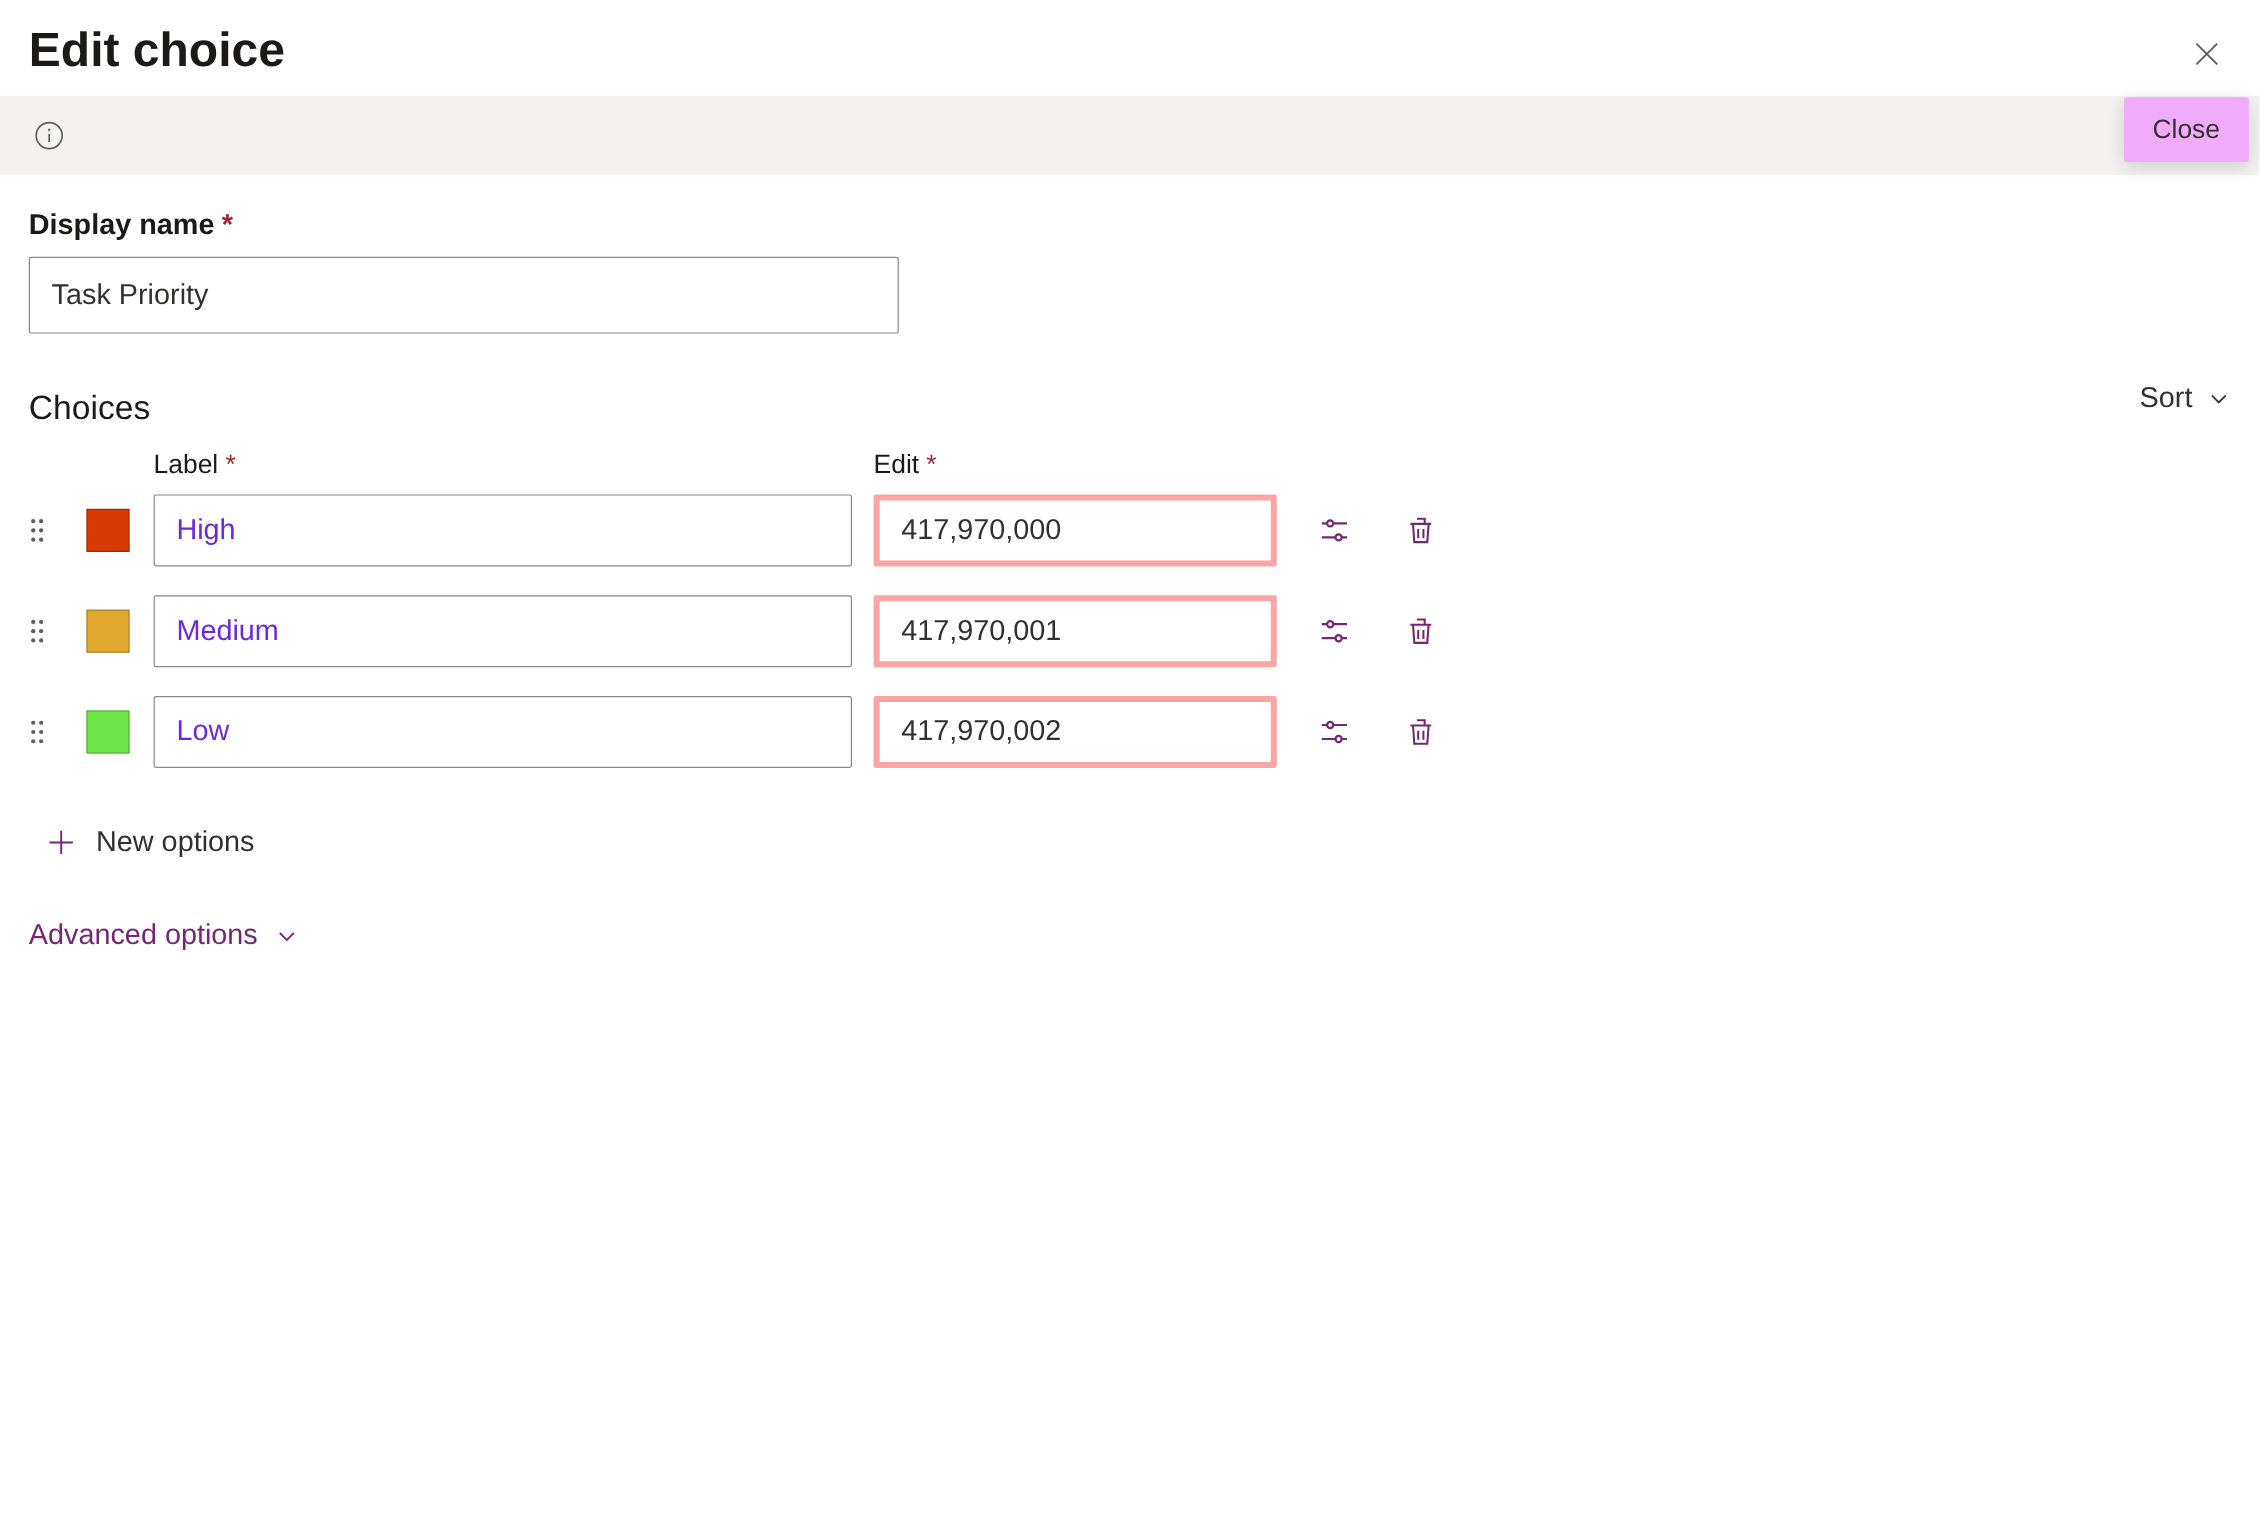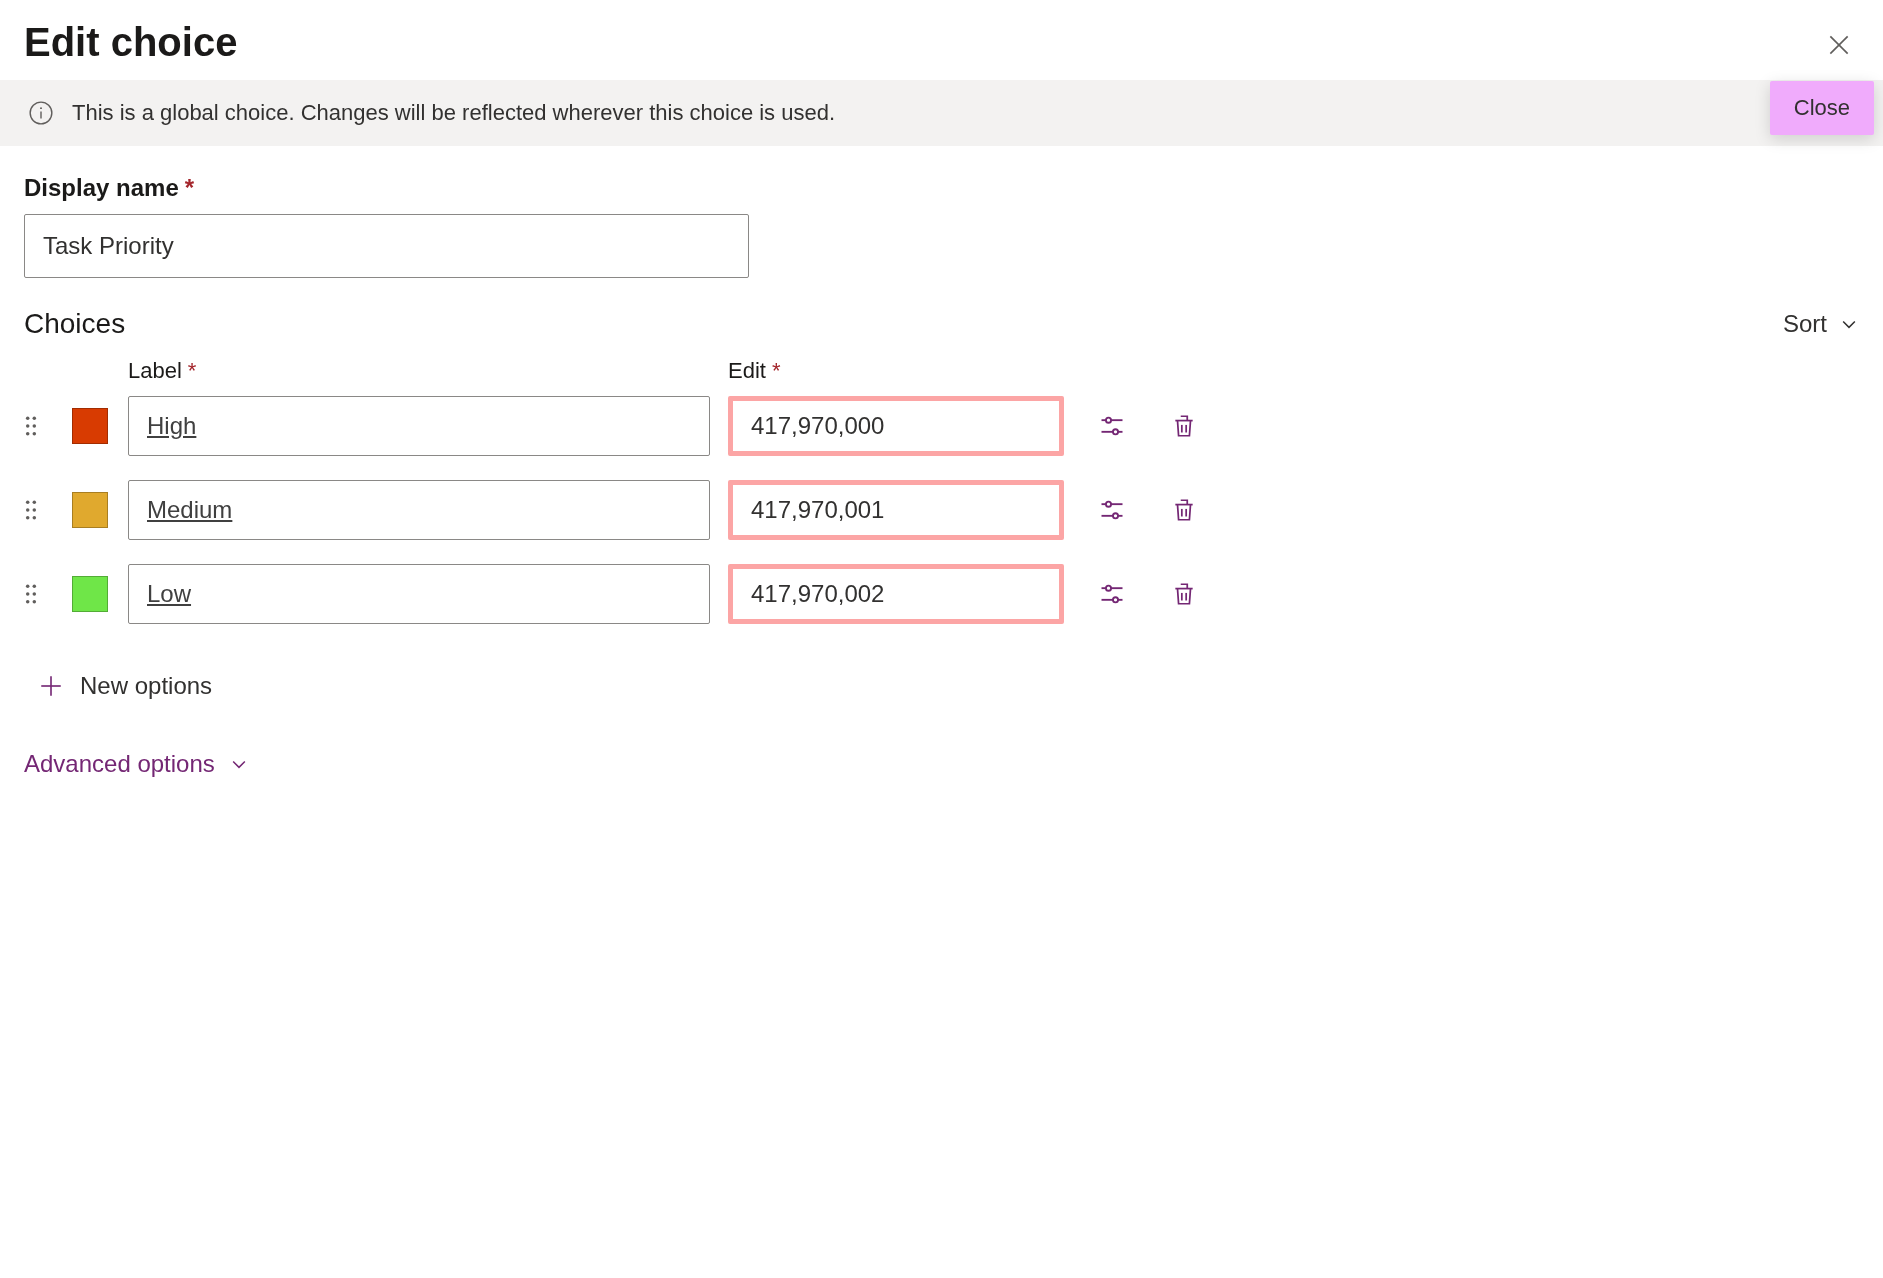--- a/index.html
+++ b/index.html
@@ -86,20 +86,21 @@
     }
     .choices-header {
       display: flex;
       justify-content: space-between;
       align-items: center;
       padding: 30px 24px 18px 24px;
     }
     .choices-title {
       font-size: 28px;
       font-weight: 400;
+      margin-top: 16px;
     }
     .sort-btn {
       display: flex;
       align-items: center;
       gap: 12px;
       font-size: 24px;
       color: #323130;
       cursor: pointer;
     }
     .table-headers {
@@ -143,22 +144,21 @@
       flex-shrink: 0;
     }
     .label-input {
       width: 582px;
       height: 60px;
       padding: 0 18px;
       font-size: 24px;
       font-family: inherit;
       border: 1px solid #8a8886;
       border-radius: 2px;
-      color: #404040;
-      text-decoration: underline;
+      color: #6d28d9;
     }
     .value-input {
       width: 336px;
       height: 60px;
       padding: 0 18px;
       margin-left: 18px;
       font-size: 24px;
       font-family: inherit;
       border: 5px solid #fca5a5;
       border-radius: 2px;
@@ -212,21 +212,20 @@
     <div class="tooltip">Close</div>
   </div>
 </div>
 
 <div class="info-banner">
   <svg width="26" height="26" viewBox="0 0 24 24" fill="none" stroke="#605e5c" stroke-width="1.3">
     <circle cx="12" cy="12" r="10"></circle>
     <line x1="12" y1="10.5" x2="12" y2="17"></line>
     <circle cx="12" cy="7.5" r="0.9" fill="#605e5c" stroke="none"></circle>
   </svg>
-  <span>This is a global choice. Changes will be reflected wherever this choice is used.</span>
 </div>
 
 <div class="form-section">
   <span class="field-label">
     <span>Display name</span><span class="required">*</span>
   </span>
   <input class="text-input" type="text" value="Task Priority" style="">
 </div>
 
 <div class="choices-header">

